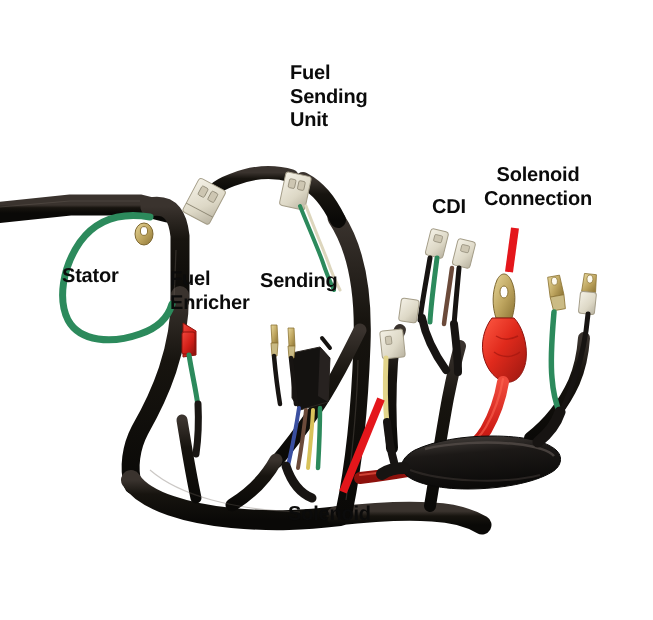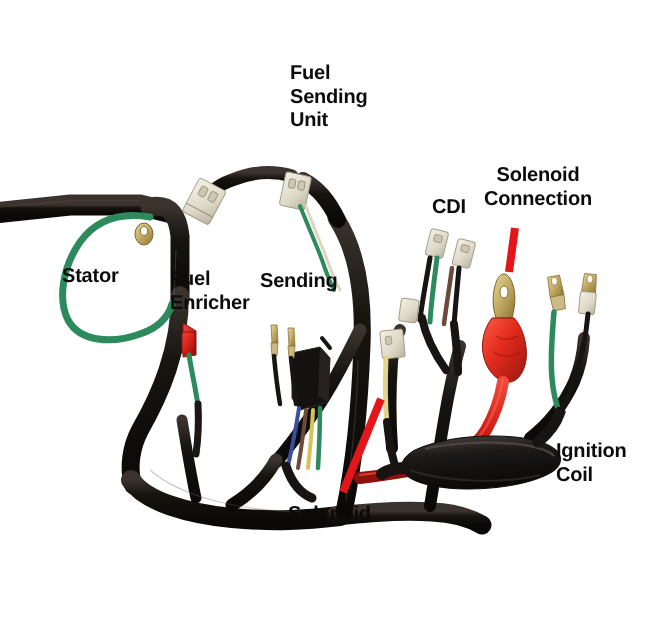--- a/index.html
+++ b/index.html
@@ -276,18 +276,16 @@
   <div class="label left" style="left:170px; top:268px; width:92px;">Fuel
 Enricher</div>
 
   <div class="label left" style="left:260px; top:270px; width:70px;">Sending</div>
 
   <div class="label left" style="left:432px; top:196px; width:42px;">CDI</div>
 
   <div class="label center" style="left:478px; top:164px; width:120px;">Solenoid
 Connection</div>
 
-  <div class="label left" style="left:556px; top:440px; width:86px;">Ignition
-Coil</div>
 
   <div class="label left" style="left:288px; top:503px; width:92px;">Solenoid</div>
 
 </div>
 
 </body></html>

